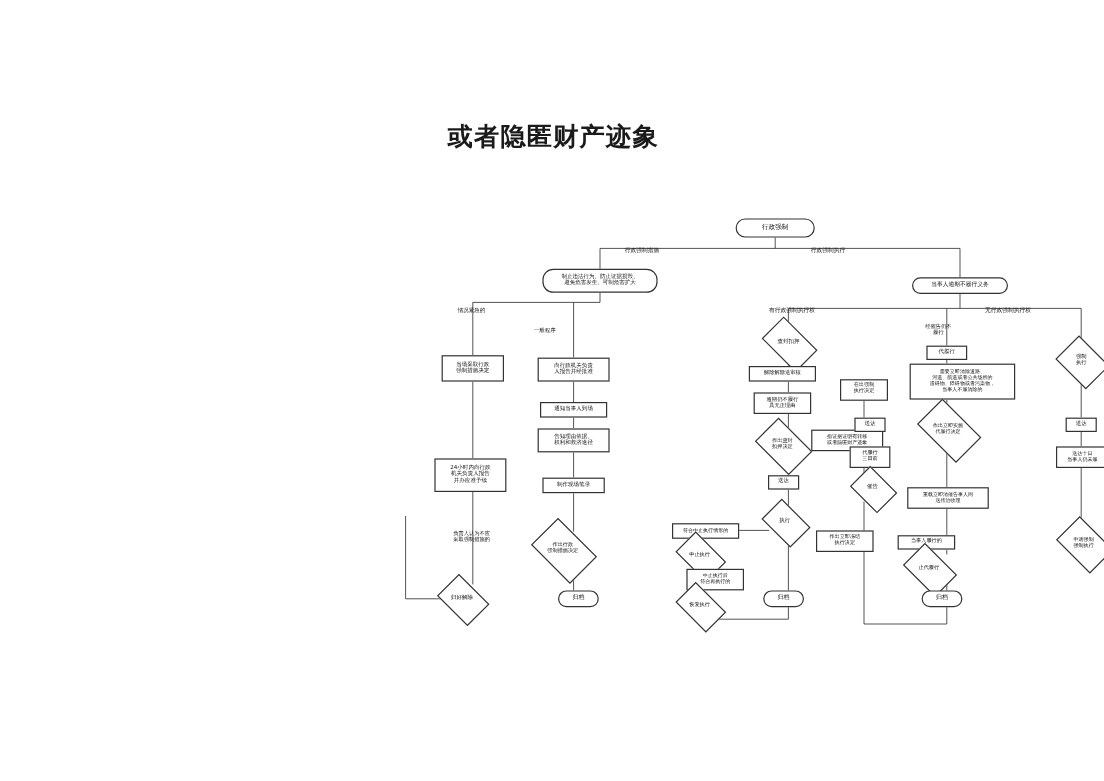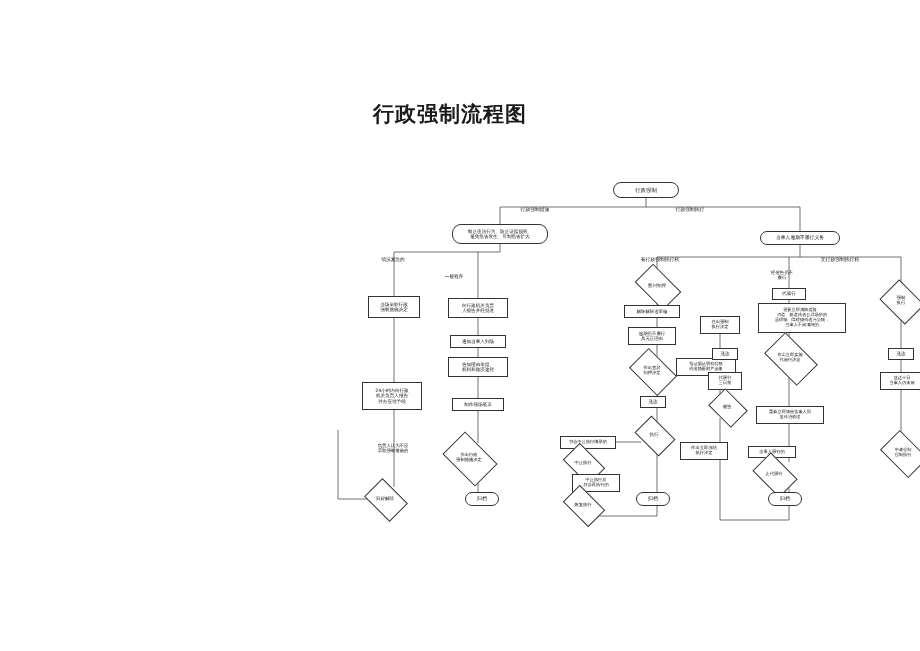--- a/index.html
+++ b/index.html
@@ -28,21 +28,21 @@
   .dia-wrap .dia-txt{position:absolute;left:-14px;top:0;width:calc(100% + 28px);height:100%;
       display:flex;align-items:center;justify-content:center;text-align:center;
       color:#111;white-space:pre-line;line-height:1.1;}
   .lbl{position:absolute;color:#111;white-space:pre-line;text-align:center;
        font-family:"DejaVu Sans","Liberation Sans",sans-serif;line-height:1.15;}
   svg.lines{position:absolute;left:0;top:0;width:920px;height:651px;overflow:visible;}
 </style>
 </head>
 <body>
 
-<div id="page-title">行政强制流程图</div>
+<div id="page-title">或者隐匿财产迹象</div>
 
 <div id="diagram">
   <svg class="lines">
     <g stroke="#333" stroke-width="0.7" fill="none">
 
       <line x1="646" y1="198" x2="646" y2="207"></line>
 
       <line x1="500" y1="207" x2="800" y2="207"></line>
       <line x1="500" y1="207" x2="500" y2="224"></line>
       <line x1="800" y1="207" x2="800" y2="231"></line>

